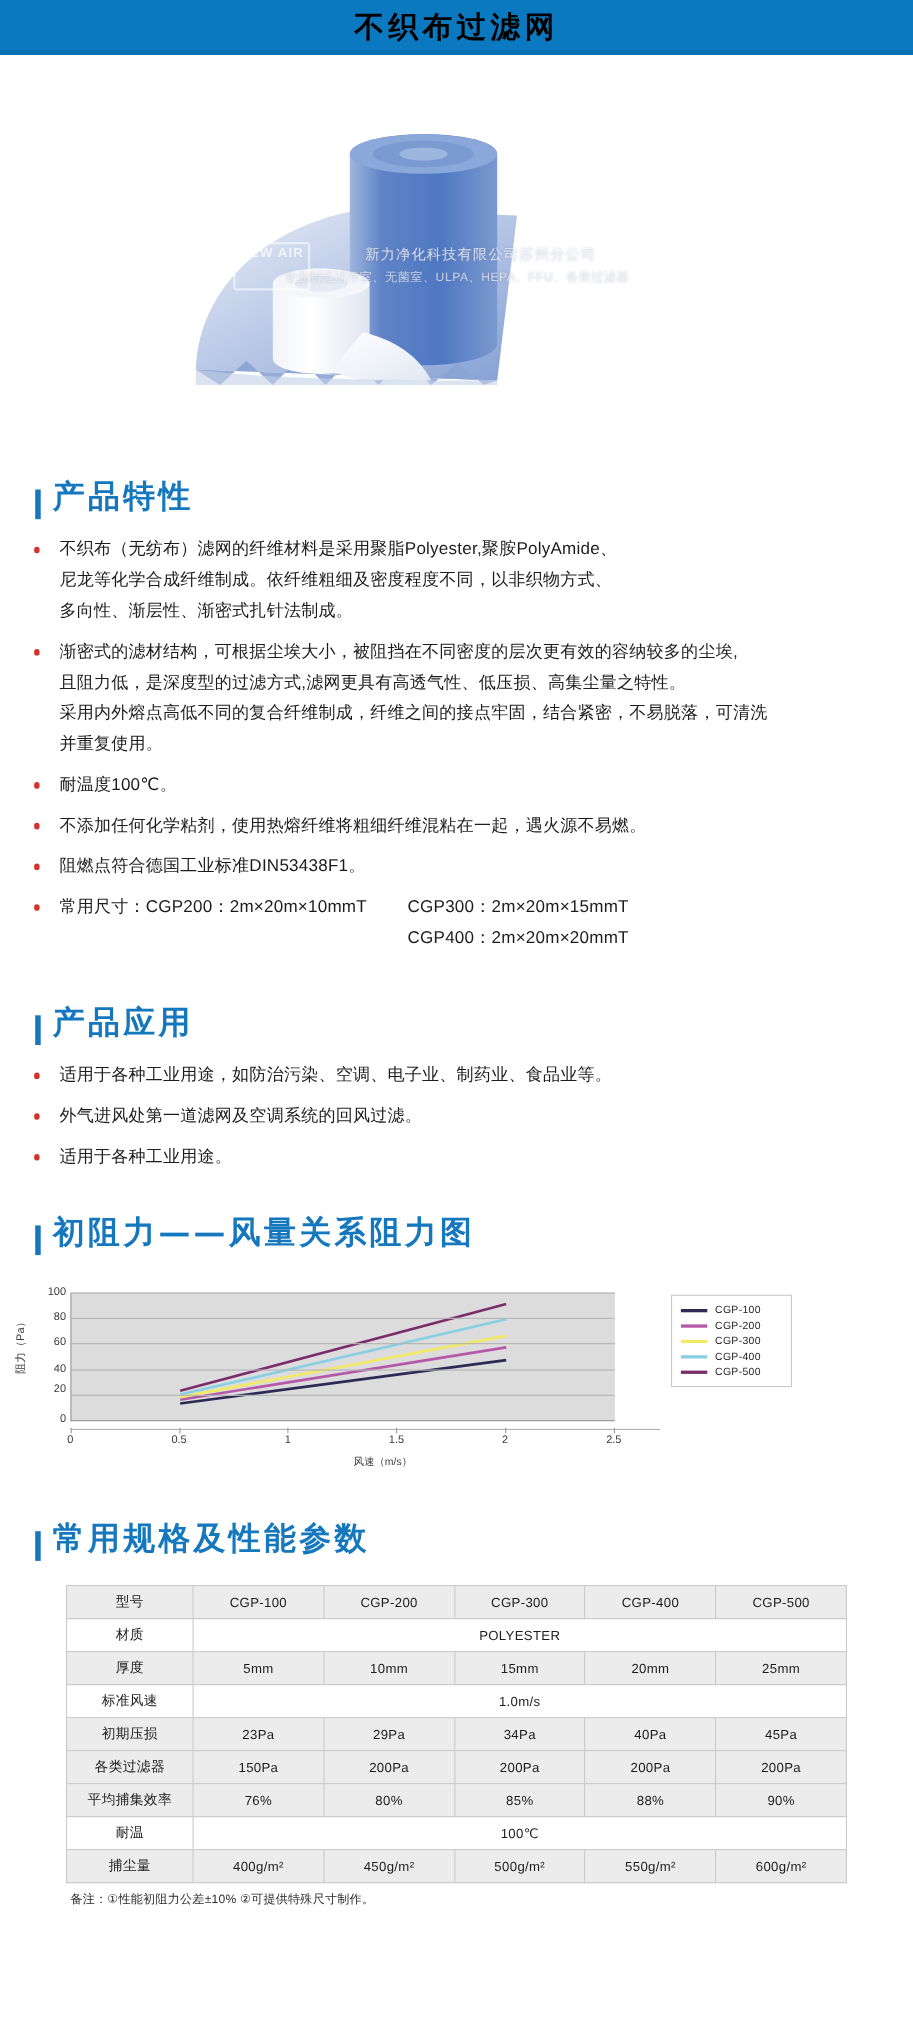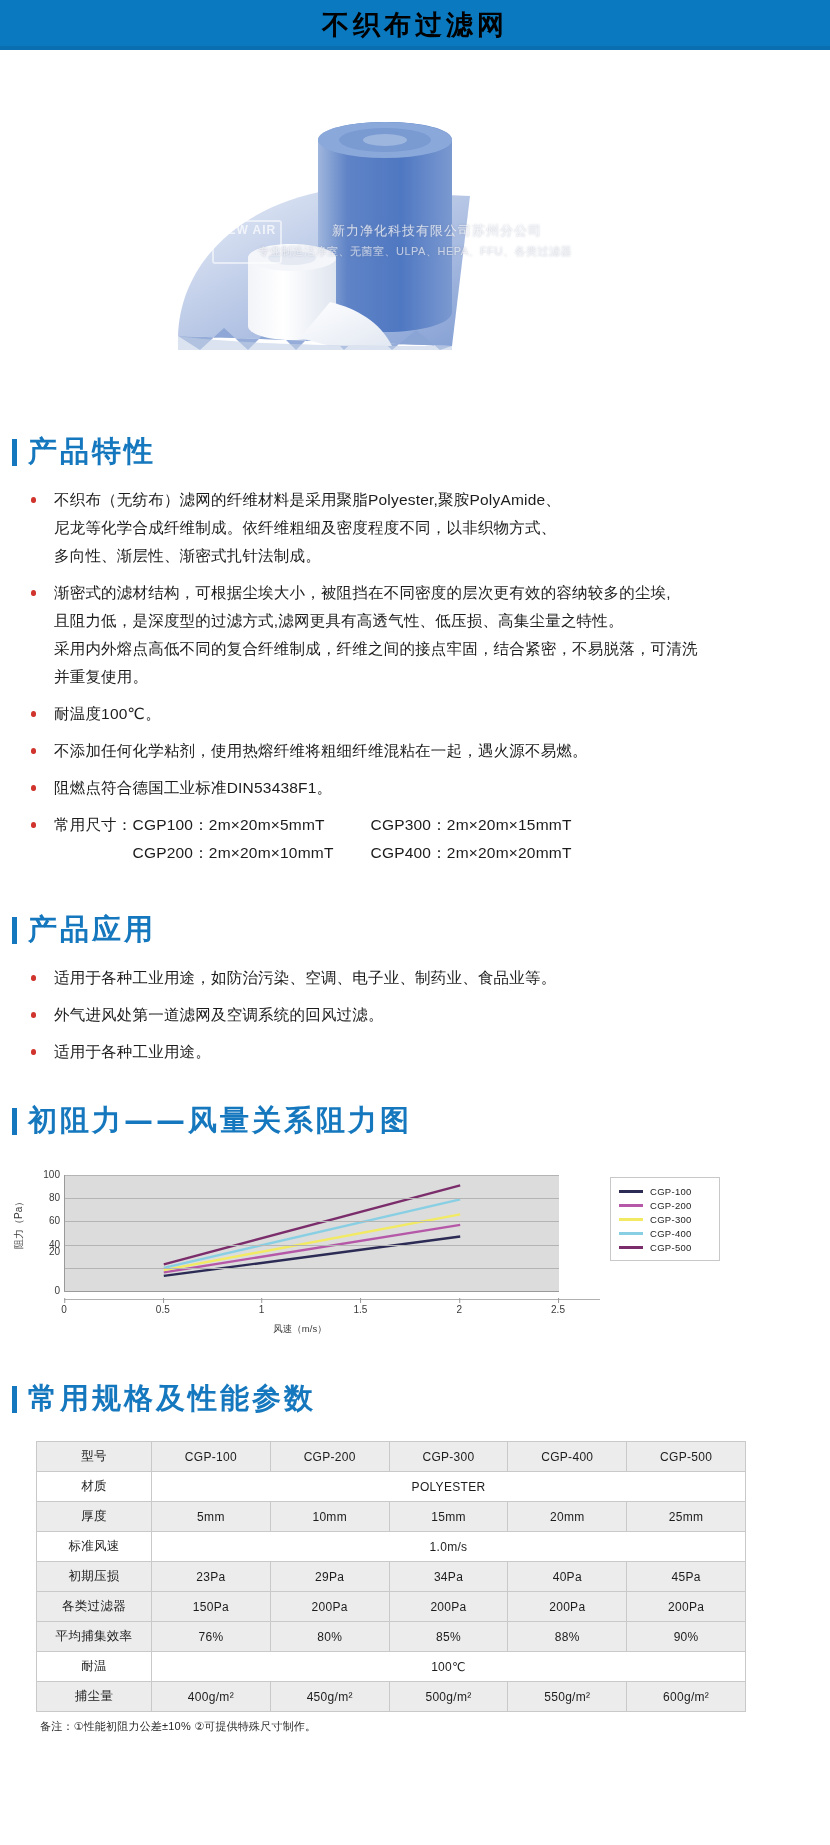--- a/index.html
+++ b/index.html
@@ -66,22 +66,22 @@
     border:2px solid rgba(255,255,255,.55);
     border-radius:3px;
     color:rgba(255,255,255,.7);
     font-size:12px;font-weight:700;
     line-height:17px;text-align:center;
     letter-spacing:1px;
   }
 
   
   .sec-head{
-    display:flex;align-items:center;
-    margin:0 0 0 12px;
+    display:flex;align-items:flex-end;
+    margin:0 0 0 32px;
     color:#1577bd;
     font-size:29px;
     font-weight:700;
     font-family:"DejaVu Serif","Liberation Serif",serif;
     letter-spacing:3px;
   }
   .sec-bar{
     display:inline-block;
     width:5px;height:27px;
     background:#1577bd;
@@ -150,37 +150,37 @@
   .xtick{
     position:absolute;
     font-size:10px;color:#3a3a3a;
     transform:translateX(-50%);
   }
   .xtick-mark{
     position:absolute;top:-6px;left:50%;width:1px;height:5px;background:#9a9a9a;
   }
   .xlabel{
     position:absolute;left:0;top:164px;width:600px;text-align:center;
-    font-size:9.5px;color:#3a3a3a;
+    font-size:9.5px;color:#3a3a3a;padding-left:48px;
   }
   .legend{
     position:absolute;
     left:610px;top:18px;
     width:110px;
     background:#ffffff;
     border:1px solid #c8c8c8;
     padding:6px 6px 6px 8px;
     box-sizing:border-box;
   }
   .leg-row{display:flex;align-items:center;height:14px;}
   .leg-line{width:24px;height:3px;margin-right:7px;flex:0 0 auto;}
   .leg-label{font-size:9.5px;color:#1c1c1c;letter-spacing:.3px;white-space:nowrap;}
 
   
-  .table-wrap{margin:22px 0 0 0;padding:0 60px 0 36px;}
+  .table-wrap{margin:22px 0 0 0;padding:0 60px 0 60px;}
   table.spec{
     border-collapse:collapse;
     width:710px;
     font-size:12px;
     color:#1c1c1c;
   }
   table.spec td{
     border:1px solid #c9c9c9;
     text-align:center;
     height:29px;
@@ -284,21 +284,20 @@
       <span class="ind">不添加任何化学粘剂，使用热熔纤维将粗细纤维混粘在一起，遇火源不易燃。</span>
     </li>
     <li>
       <span class="ind">阻燃点符合德国工业标准DIN53438F1。</span>
     </li>
     <li>
       <div class="sizes">
         <div class="sizes-label">常用尺寸：</div>
         <div class="sizes-cols">
           <div class="size-col">
-            <div class="size-row">CGP100：2m×20m×5mmT</div>
             <div class="size-row">CGP200：2m×20m×10mmT</div>
           </div>
           <div class="size-col">
             <div class="size-row">CGP300：2m×20m×15mmT</div>
             <div class="size-row">CGP400：2m×20m×20mmT</div>
           </div>
         </div>
       </div>
     </li>
   </ul>
@@ -318,21 +317,21 @@
   <div style="height:26px"></div>
   <div class="sec-head">
     <span class="sec-bar"></span>
     <span>初阻力——风量关系阻力图</span>
   </div>
 
   <div class="chart-wrap">
     <div class="chart-ylabel">阻力（Pa）</div>
     <div id="yticks-host" style="position: absolute; left: 26px; top: 16px; width: 34px; height: 116px;">
         <div class="ytick" style="top: 110px;">0</div>
-        <div class="ytick" style="top: 71px;">20</div>
+        <div class="ytick" style="top: 82px;">20</div>
         <div class="ytick" style="top: 63.6px;">40</div>
         <div class="ytick" style="top: 40.4px;">60</div>
         <div class="ytick" style="top: 17.2px;">80</div>
         <div class="ytick" style="top: -6px;">100</div>
       </div>
     <div class="plot" id="plot">
       <svg id="chart-svg" viewBox="0 0 494 116" preserveAspectRatio="none" style="position:absolute;left:0;top:0;width:494px;height:116px;">
           <line x1="98.80000000000001" y1="100.92" x2="395.20000000000005" y2="61.480000000000004" stroke="#2b2b55" stroke-width="2.4" vector-effect="non-scaling-stroke"></line>
           <line x1="98.80000000000001" y1="97.44" x2="395.20000000000005" y2="49.88000000000001" stroke="#b558a8" stroke-width="2.4" vector-effect="non-scaling-stroke"></line>
           <line x1="98.80000000000001" y1="95.12" x2="395.20000000000005" y2="39.44" stroke="#f2ea63" stroke-width="2.4" vector-effect="non-scaling-stroke"></line>

